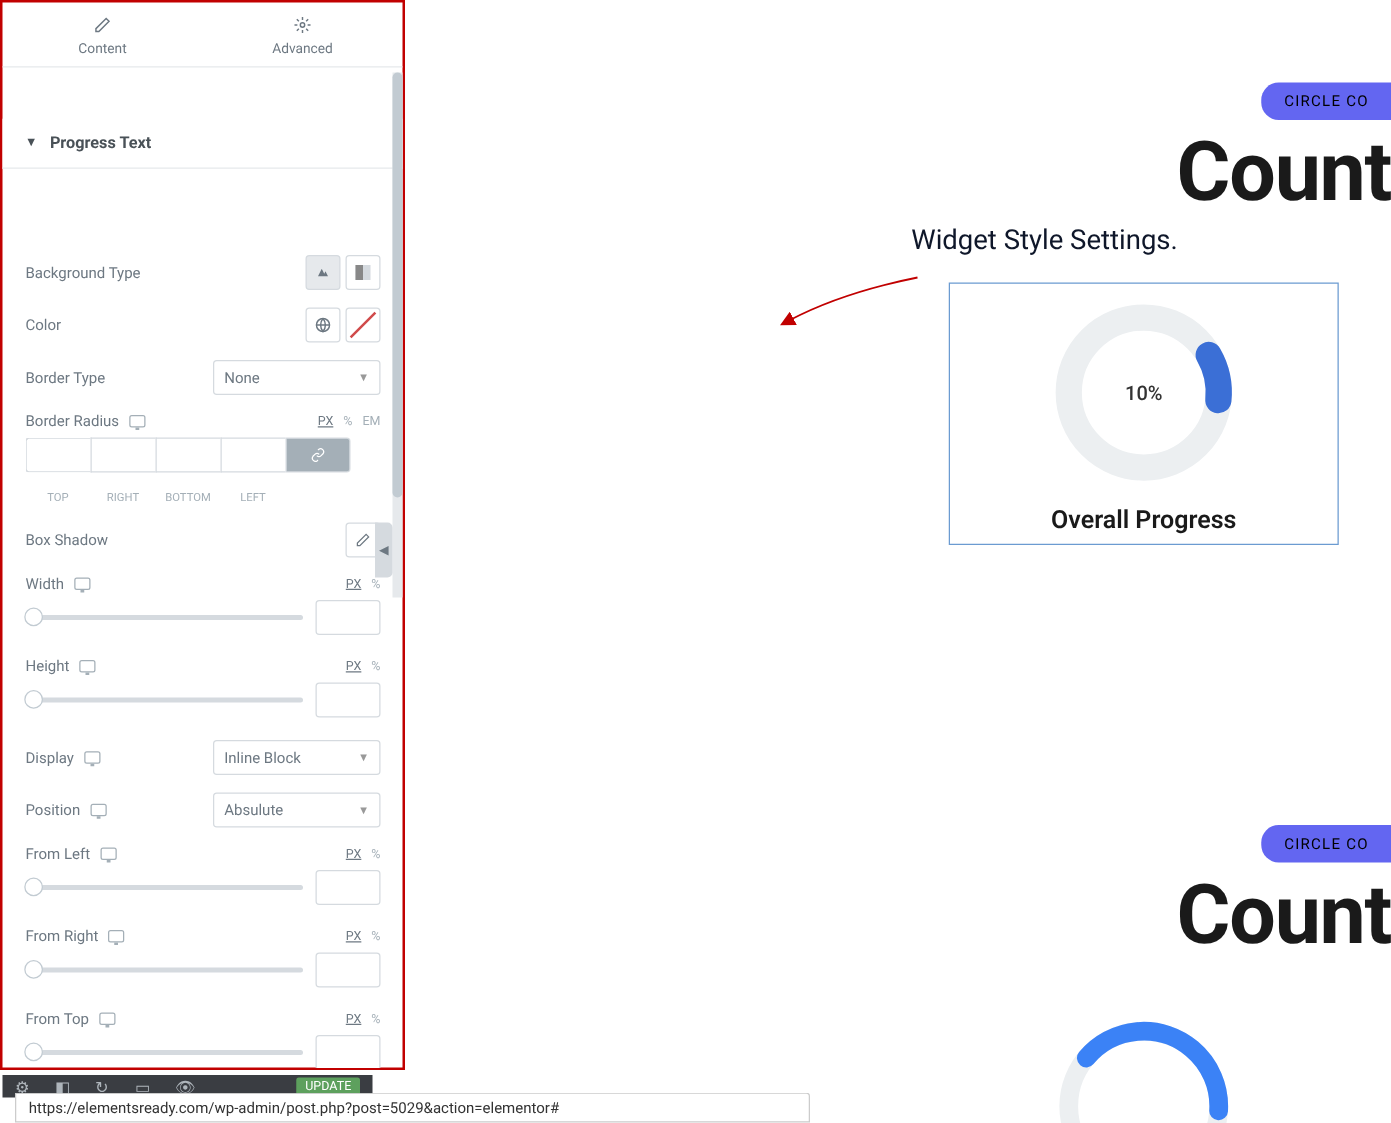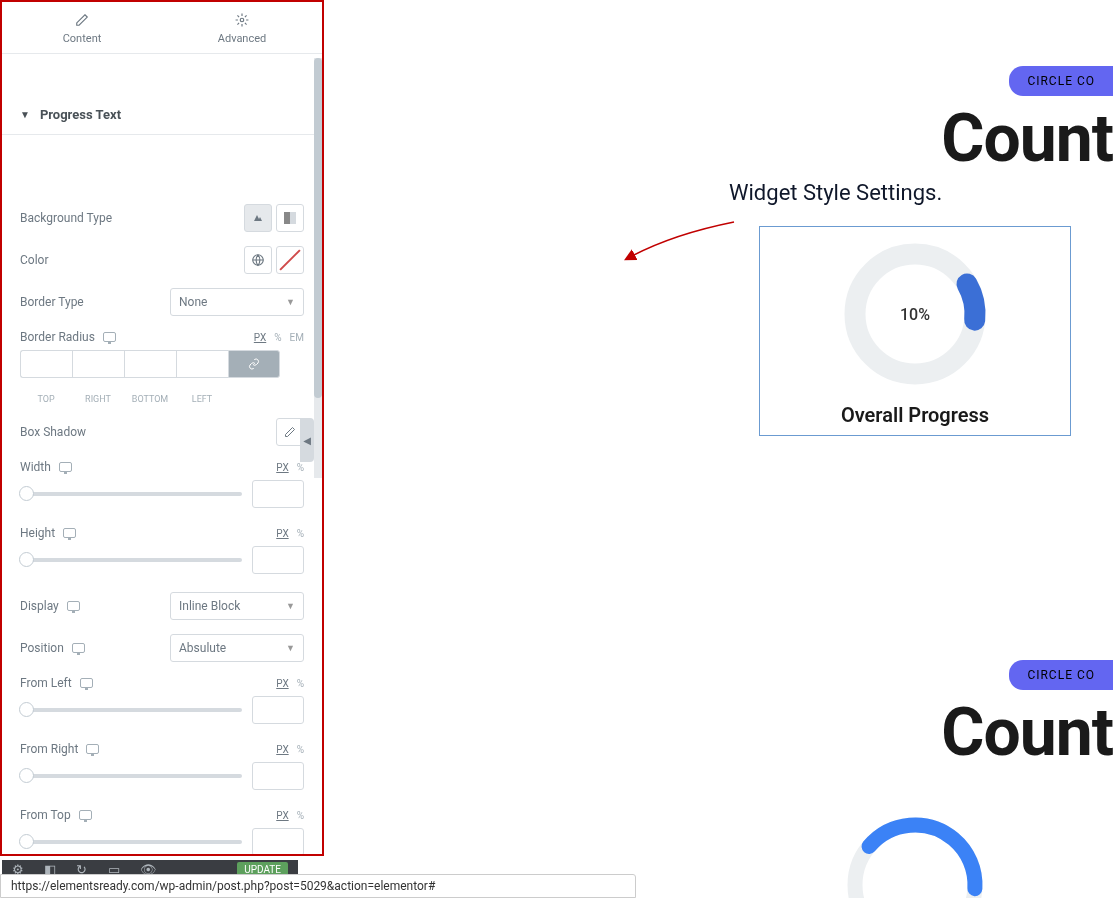--- a/index.html
+++ b/index.html
@@ -55,21 +55,21 @@
 .widget.w2 { top: 226px; left: 785px; padding: 12px 0 8px; }
 .widget.w3 { top: 810px; left: 435px; }
 .widget.w4 { top: 810px; left: 785px; }
 .circle { width: 150px; height: 150px; position: relative; }
 .circle svg { width: 150px; height: 150px; transform: rotate(-90deg); }
 .circle .pct { position: absolute; inset: 0; display: flex; align-items: center; justify-content: center; font-size: 16px; color: #333; font-weight: 500; }
 .wlabel { margin-top: 14px; font-size: 20px; font-weight: 600; color: #1a1a1a; }
 .footer-bar { position: absolute; bottom: 20px; left: 2px; width: 296px; height: 18px; background: #3a3d42; display: flex; align-items: center; padding: 0 10px; gap: 18px; }
 .footer-bar .fi { width: 14px; height: 14px; color: #aeb5bb; }
 .footer-bar .upd { background: #5da05d; color: #fff; font-size: 10px; padding: 2px 7px; border-radius: 2px; margin-left: auto; }
-.url { position: absolute; bottom: 0; left: 0; background: #fff; border: 1px solid #ccc; border-radius: 0 3px 0 0; padding: 4px 10px; font-size: 12px; color: #333; width: 636px; }
+.url { position: absolute; bottom: 0; left: 12px; background: #fff; border: 1px solid #ccc; border-radius: 0 3px 0 0; padding: 4px 10px; font-size: 12px; color: #333; width: 636px; }
 </style>
 </head>
 <body>
 
 <div class="app">
   <div class="panel">
     <div class="tabs">
       <div class="tab">
         <span class="tab-icon">
           <svg width="14" height="14" viewBox="0 0 24 24" fill="none" stroke="#6d7882" stroke-width="2">

